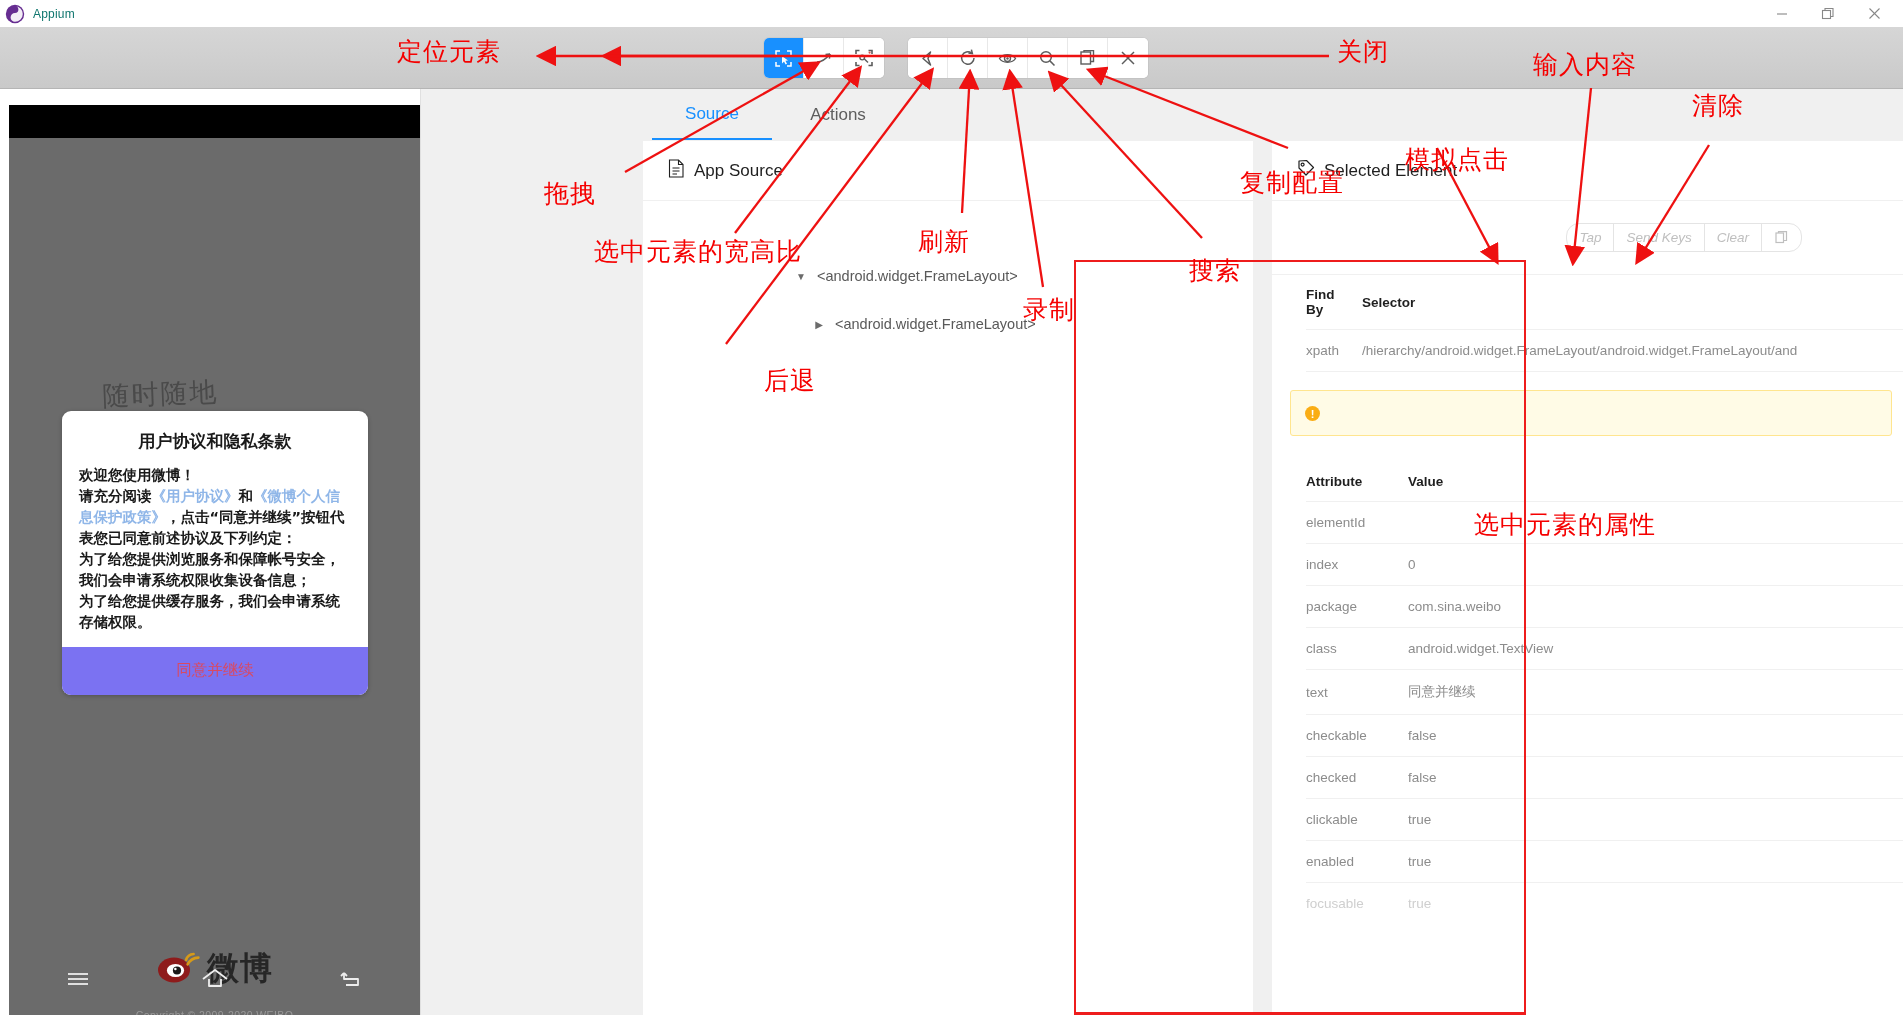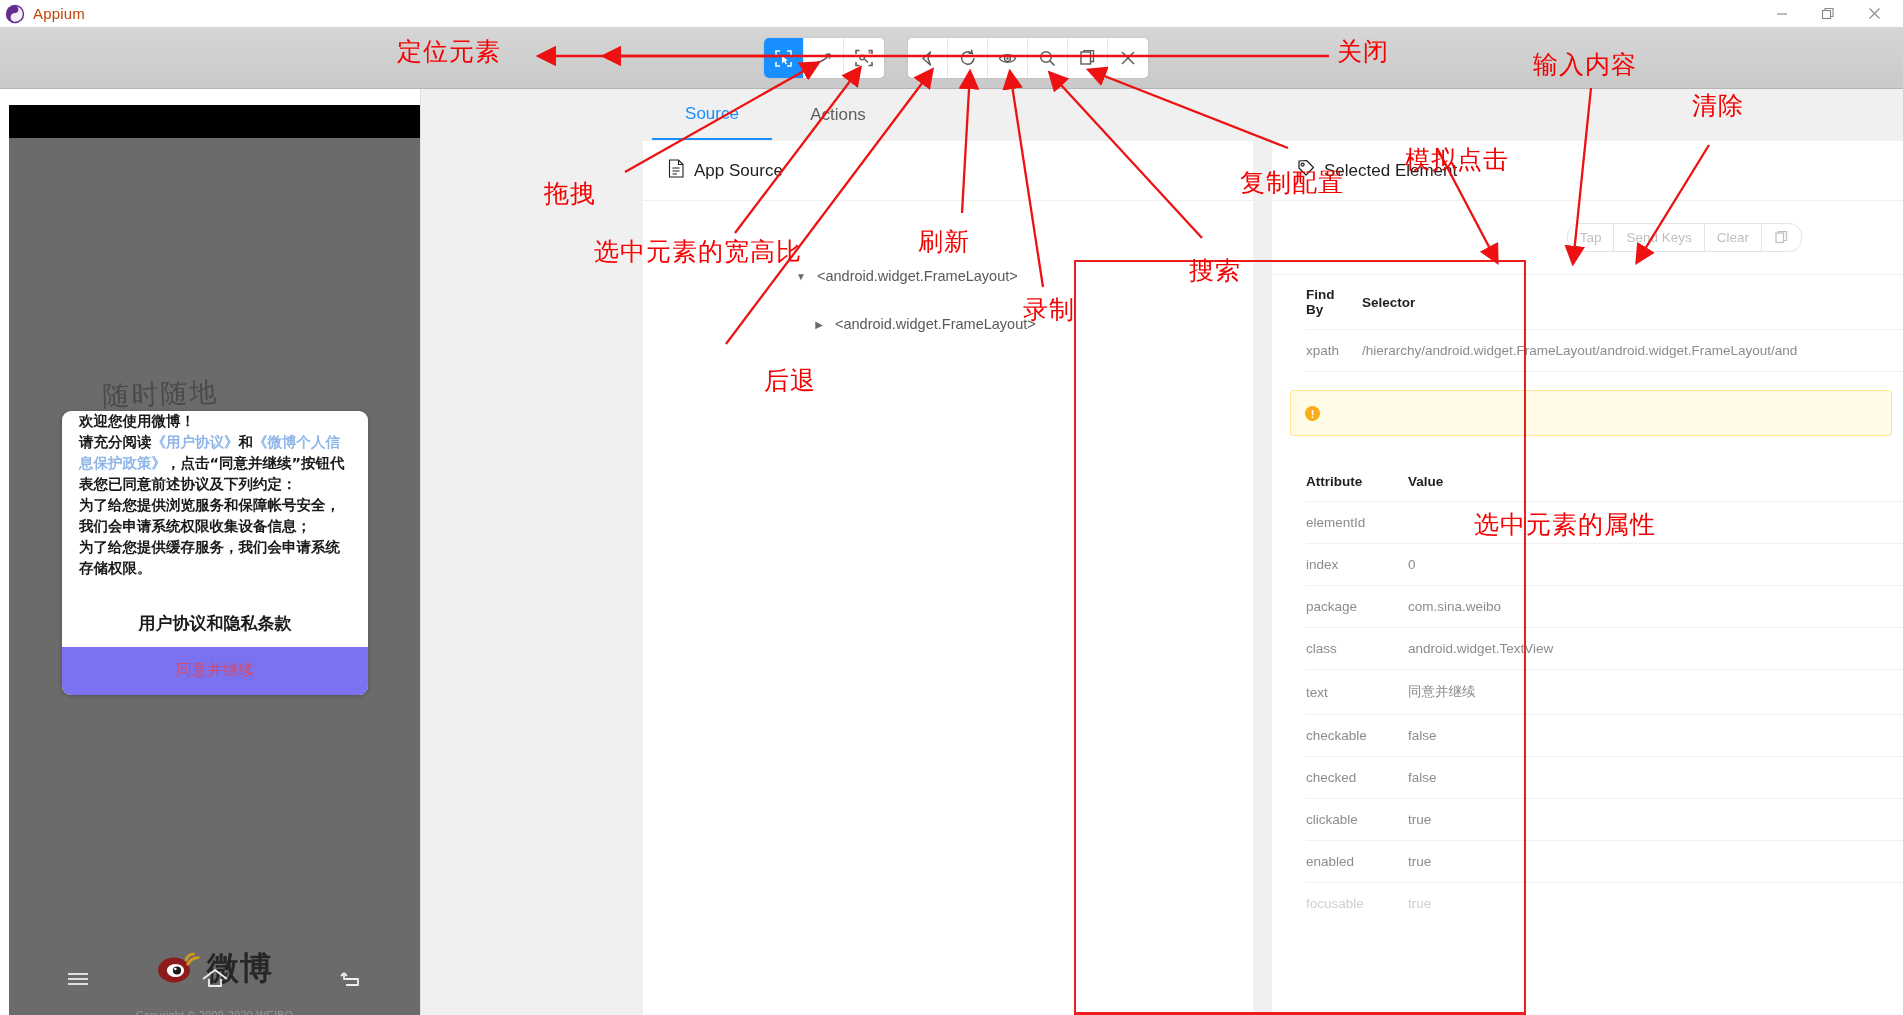--- a/index.html
+++ b/index.html
@@ -17,21 +17,21 @@
     position: absolute; left: 0; top: 0; width: 1903px; height: 27px;
     background: #ffffff;
     display: flex; align-items: center;
   }
   #app-logo {
     width: 20px; height: 20px; margin-left: 5px; margin-right: 8px;
     position: relative; flex: 0 0 auto;
   }
   #app-logo svg { display: block; }
   #app-title {
-    font-size: 15px; color: #c2410c; letter-spacing: .2px;
+    font-size: 12px; color: #0f766e; letter-spacing: .2px;
   }
   #win-controls {
     margin-left: auto; display: flex; height: 27px;
   }
   .win-btn {
     width: 46px; height: 27px; display: flex; align-items: center; justify-content: center;
     color: #808080;
   }
   .win-btn:last-child { margin-right: 6px; }
 
@@ -167,20 +167,21 @@
     position: absolute; left: 18px; top: 51px; width: 640px; height: 875px;
     background: #ffffff; border: 1px solid #f0f0f0; border-bottom: none;
   }
   #action-btn-row {
     height: 74px; display: flex; align-items: center; justify-content: flex-end;
     padding-right: 108px; border-bottom: 1px solid #f0f0f0;
   }
   #action-btns {
     display: flex; border: 1px solid #e4e4e4; border-radius: 13px; overflow: hidden;
     background: #fff;
+    font-style: italic;
   }
   .act-btn {
     height: 27px; padding: 0 12px; display: flex; align-items: center;
     font-size: 13.5px; color: #bfbfbf; border-right: 1px solid #e4e4e4;
   }
   .act-btn:last-child { border-right: none; }
 
   
   #red-region {
     position: absolute; left: 1074px; top: 260px; width: 452px; height: 755px;
@@ -331,27 +332,27 @@
 <div id="device-pane">
   <div id="device-screen">
     <div id="device-statusbar"></div>
 
     <div id="splash-text">
       <div id="splash-line1">随时随地</div>
       <div id="splash-line2">发现新鲜事！</div>
     </div>
 
     <div id="agree-dialog">
+      <div id="agree-title">用户协议和隐私条款</div>
       <div id="agree-body">
         <span>欢迎您使用微博！</span><br>
         <span>请充分阅读</span><span class="lnk">《用户协议》</span><span>和</span><span class="lnk">《微博个人信息保护政策》</span><span>，点击“同意并继续”按钮代表您已同意前述协议及下列约定：</span><br>
         <span>为了给您提供浏览服务和保障帐号安全，我们会申请系统权限收集设备信息；</span><br>
         <span>为了给您提供缓存服务，我们会申请系统存储权限。</span>
       </div>
-      <div id="agree-title">用户协议和隐私条款</div>
       <div id="agree-btn">同意并继续</div>
     </div>
 
     <div id="weibo-brand">
       <div id="weibo-brand-row">
         <span>
           <svg width="44" height="34" viewBox="0 0 44 34">
             <ellipse cx="18" cy="20" rx="16" ry="12.4" fill="#8e1b1b"></ellipse>
             <ellipse cx="19.5" cy="20.5" rx="8.6" ry="6.6" fill="#ffffff"></ellipse>
             <circle cx="21" cy="20.5" r="4.1" fill="#1a1a1a"></circle>

